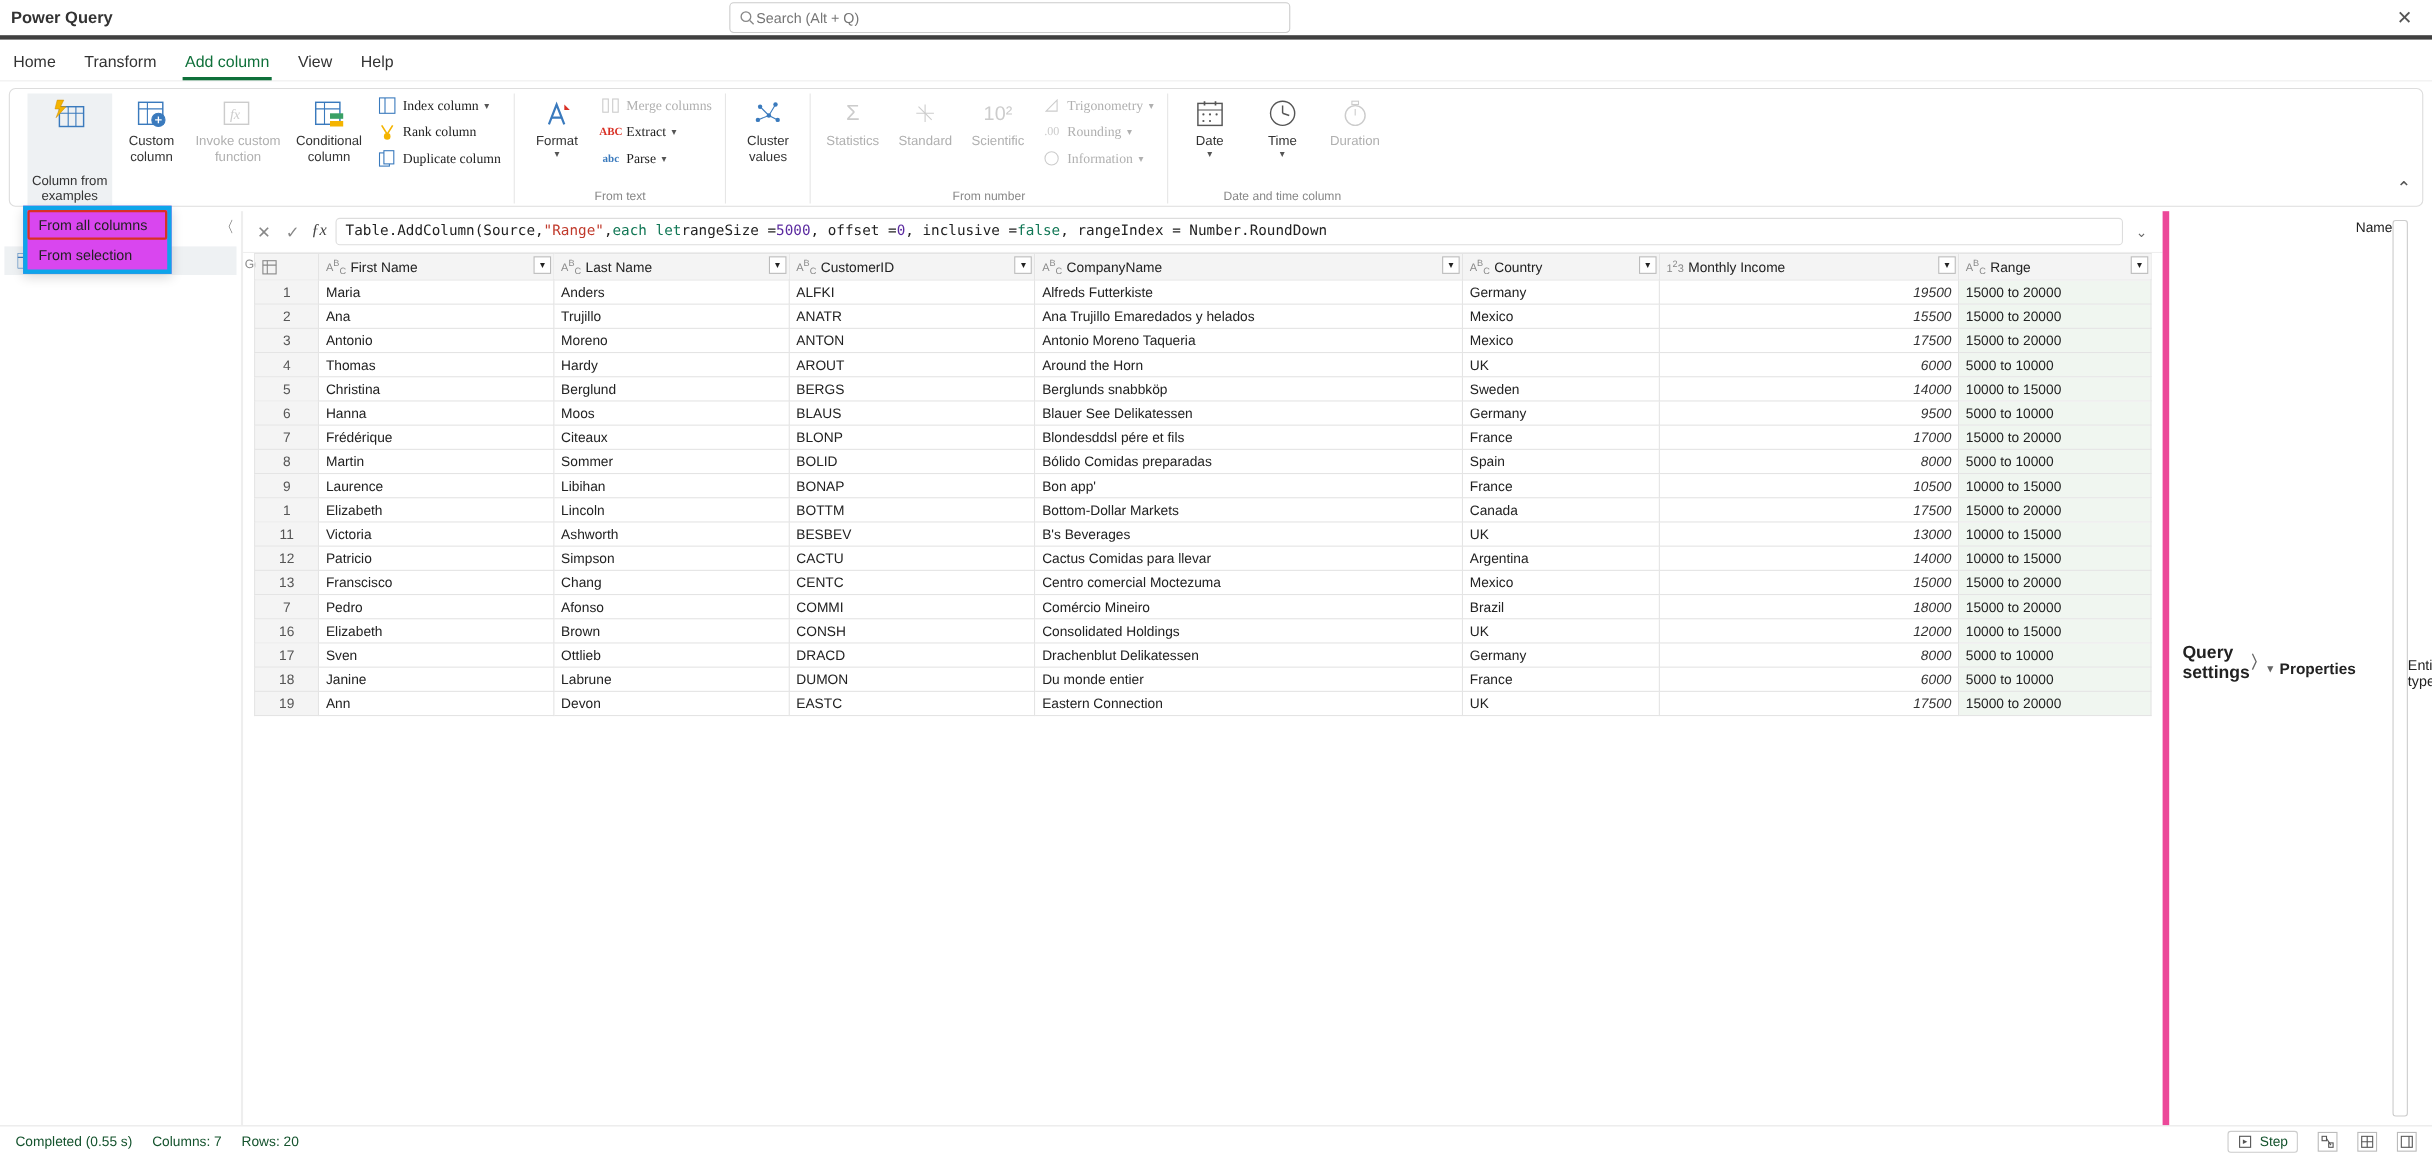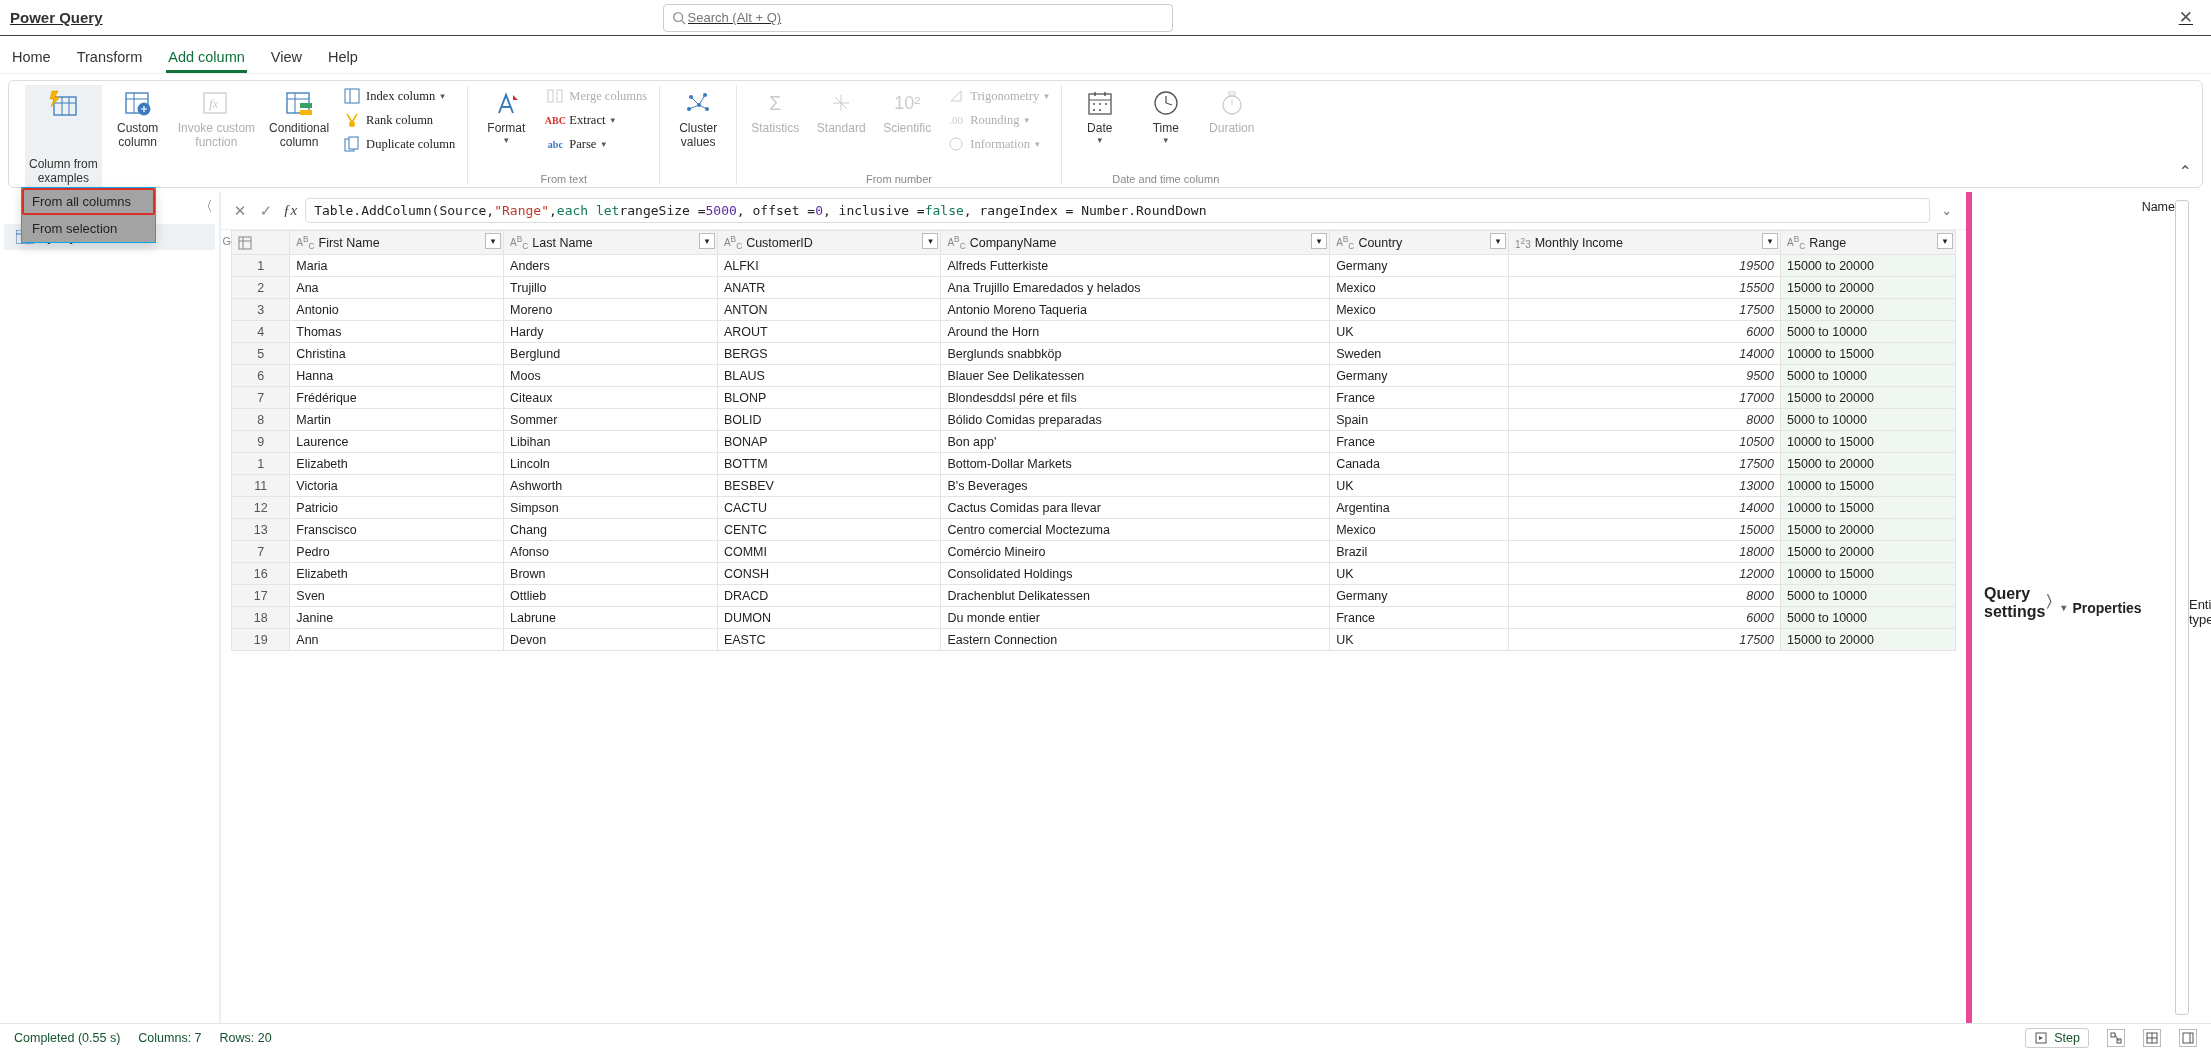--- a/index.html
+++ b/index.html
@@ -11,22 +11,21 @@
     background: #fff;
     height: 100%;
     overflow: hidden;
   }
   .app { display: flex; flex-direction: column; height: 100vh; }
 
   
   .titlebar {
     display: flex; align-items: center;
     height: 36px; padding: 0 10px;
-    border-bottom: 1px solid #404040;
-    text-decoration: underline;
+    border-bottom: 4px solid #404040;
   }
   .titlebar .title { font-size: 15px; font-weight: 600; color:#333; }
   .titlebar .spacer-left { width: 560px; }
   .search-box {
     display: flex; align-items: center;
     width: 510px; height: 28px;
     border: 1px solid #ccc; border-radius: 4px;
     padding: 0 8px; color:#777;
   }
   .search-box input {
@@ -61,21 +60,21 @@
   .rib-btn .ic { width:32px; height:32px; display:flex; align-items:center; justify-content:center; margin-bottom:2px;}
   .rib-mini { display:flex; align-items:center; gap:5px; font-size:12.5px; padding:2px 4px; cursor:pointer; white-space:nowrap;}
   .rib-mini.disabled { color:#b0b0b0; }
   .rib-mini .mi { width:18px; height:18px; display:inline-flex; align-items:center; justify-content:center;}
   .grp-label { font-size:11px; color:#888; text-align:left; padding-top:2px;}
   .ribbon-collapse { position:absolute; right:10px; bottom:6px; font-size:16px; cursor:pointer; color:#555;}
 
   
   .examples-dd {
     position: absolute; top: 106px; left: 12px;
-    background:#a3a3a3; border:1px solid #0ea5e9; box-shadow:0 4px 10px rgba(0,0,0,.15);
+    background:#d946ef; border:4px solid #0ea5e9; box-shadow:0 4px 10px rgba(0,0,0,.15);
     z-index: 50; width: 135px;
   }
   .examples-dd .dd-item { padding:6px 10px; font-size:13px; cursor:pointer;}
   .examples-dd .dd-item.hi { border:2px solid #d93025; border-radius:2px; padding:4px 8px;}
 
   
   .main { display:flex; flex:1; min-height:0; margin-top:4px;}
   .left-panel { width:220px; border-right:1px solid #eee; padding-top:6px; position:relative;}
   .left-collapse { position:absolute; right:6px; top:6px; cursor:pointer; color:#666; font-size:14px;}
   .query-item { display:flex; align-items:center; gap:8px; padding:6px 12px; background:#eef1f3; margin:26px 4px 0;}

